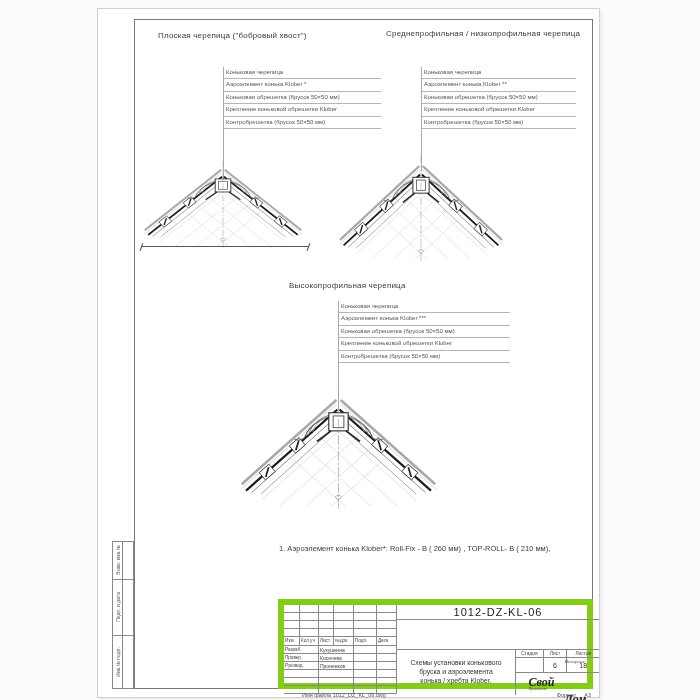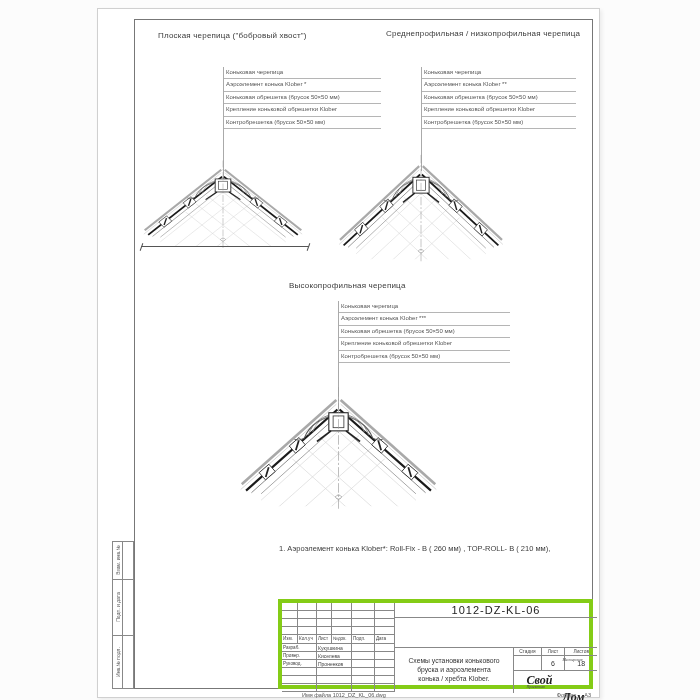--- a/index.html
+++ b/index.html
@@ -47,21 +47,21 @@
   .baseline::before,.baseline::after{
     content:"";position:absolute;top:-4px;width:1px;height:8px;background:#555;transform:rotate(20deg);
   }
   .baseline::before{left:0;}
   .baseline::after{right:0;}
   
   .notes{position:absolute;left:181px;top:532px;width:305px;}
   .notes div{font-size:7.5px;line-height:16.2px;color:#3c3c3c;white-space:nowrap;}
   
   .stamp{position:absolute;left:180px;top:590px;width:315px;height:90px;
-    border:4px solid #84cc16;box-sizing:border-box;background:#fff;}
+    border:6px solid #84cc16;box-sizing:border-box;background:#fff;}
   .rev-grid{
     position:absolute;left:0;top:0;width:113px;height:90px;
     display:grid;
     grid-template-columns:16px 19px 15px 20px 23px 20px;
     grid-template-rows:8px 8px 8px 8px 9px 8px 8px 8px 8px 8px 8px;
   }
   .rev-grid .c{
     border-right:1px solid #888;border-bottom:1px solid #888;
     font-size:4.6px;color:#444;line-height:8px;
     overflow:hidden;white-space:nowrap;padding-left:1px;box-sizing:border-box;

